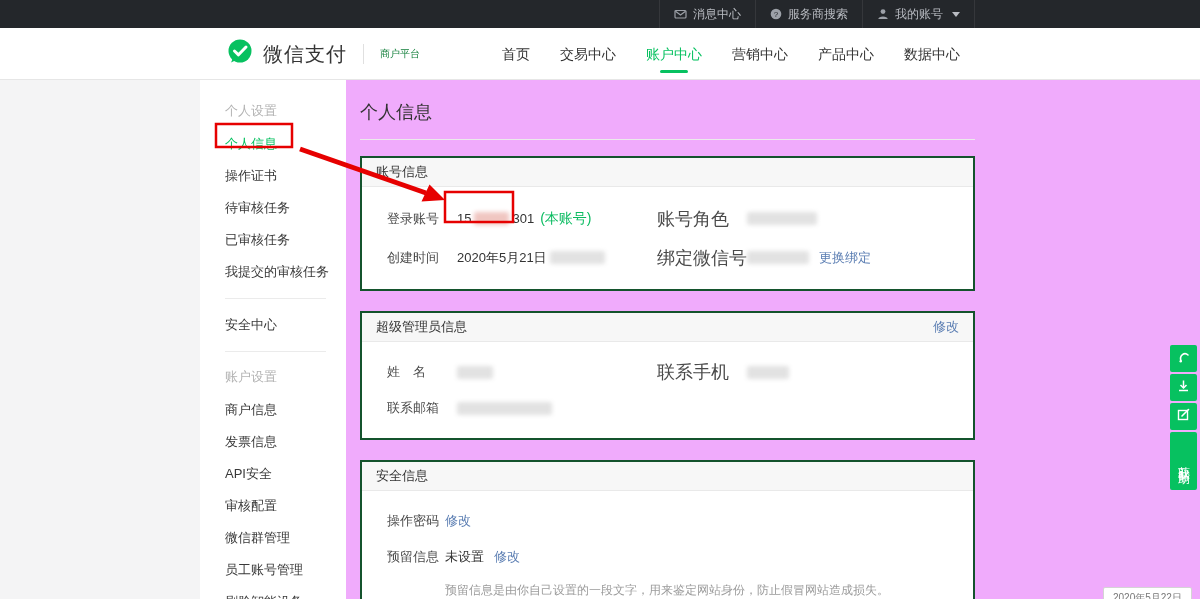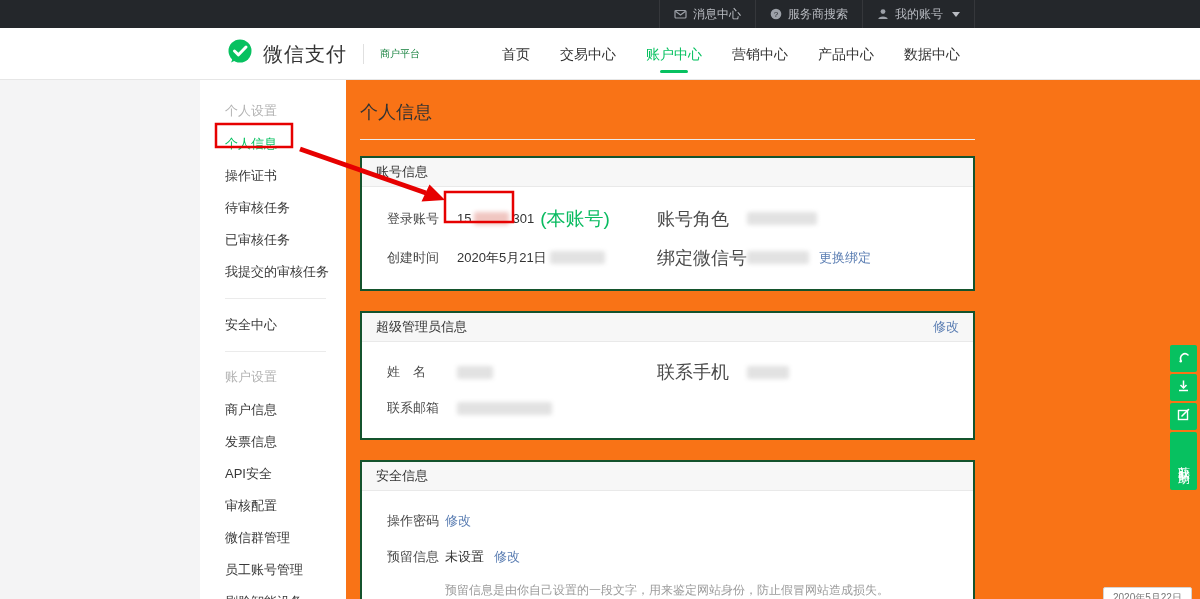--- a/index.html
+++ b/index.html
@@ -25,21 +25,21 @@
   .brand-sep { width:1px; height:20px; background:#e0e0e0; margin:0 8px; }
   .brand-portal { font-size:10px; color:#15803d; }
   .nav { display:flex; }
   .nav-item { position:relative; display:inline-block; height:52px; line-height:52px; padding:0 15px;
     font-size:14px; color:#333; cursor:pointer; }
   .nav-item.active { color:#07c160; }
   .nav-underline { position:absolute; left:50%; transform:translateX(-50%); bottom:7px;
     width:28px; height:3px; background:#07c160; border-radius:2px; }
 
   
-  .page { position:relative; width:1200px; height:519px; background:#f97316; }
+  .page { position:relative; width:1200px; height:519px; background:#f0abfc; }
   .gutter { position:absolute; left:0; top:0; width:200px; height:519px; background:#f4f4f5; }
   .sidebar { position:absolute; left:200px; top:0; width:146px; padding:16px 0 0 25px; background:#fff; }
   .side-title { font-size:13px; color:#b3b3b3; padding:6px 0 8px; }
   .side-item { display:block; font-size:13px; color:#393939; padding:7px 0; cursor:pointer; }
   .side-item.active { color:#07c160; }
   .side-div { border:none; border-top:1px solid #ebebeb; margin:10px 20px 10px 0; }
 
   .main { position:absolute; left:360px; top:0; width:615px; }
   .page-title { font-size:18px; font-weight:normal; color:#333; padding:20px 0 15px; }
   .title-rule { border-bottom:1px solid #ebebeb; }
@@ -50,21 +50,21 @@
     border-bottom:1px solid #e9e9e9; padding:5px 14px; }
   .box-title { font-size:13px; color:#333; }
   .box-action { font-size:13px; color:#5a7db2; cursor:pointer; }
   .box-body { padding:12px 0; }
   .row { display:flex; align-items:center; height:39px; }
   .cell-l { display:flex; align-items:center; width:295px; }
   .cell-r { display:flex; align-items:center; flex:1; }
   .lbl { width:70px; margin-left:25px; font-size:13px; color:#4a4a4a; flex-shrink:0; }
   .lbl-r { width:90px; font-size:18px; color:#4a4a4a; flex-shrink:0; }
   .val { font-size:13px; color:#333; }
-  .note-green { font-size:19px; color:#09bb60; margin-left:6px; }
+  .note-green { font-size:14px; color:#09bb60; margin-left:6px; }
   .link { font-size:13px; color:#5a7db2; cursor:pointer; margin-left:10px; }
   .blur { display:inline-block; height:13px; border-radius:2px; background:#e2e2e2; filter:blur(2px); }
   .blur-pink { background:#f0c6c1; margin:0 3px; }
 
   .sec-row { display:flex; align-items:center; height:36px; }
   .lbl-sec { width:58px; margin-left:25px; font-size:13px; color:#4a4a4a; flex-shrink:0; }
   .desc { margin:6px 0 0 83px; font-size:12px; color:#9b9b9b; line-height:19px; }
 
   
   .float-tools { position:absolute; right:3px; top:345px; width:27px; display:flex;

